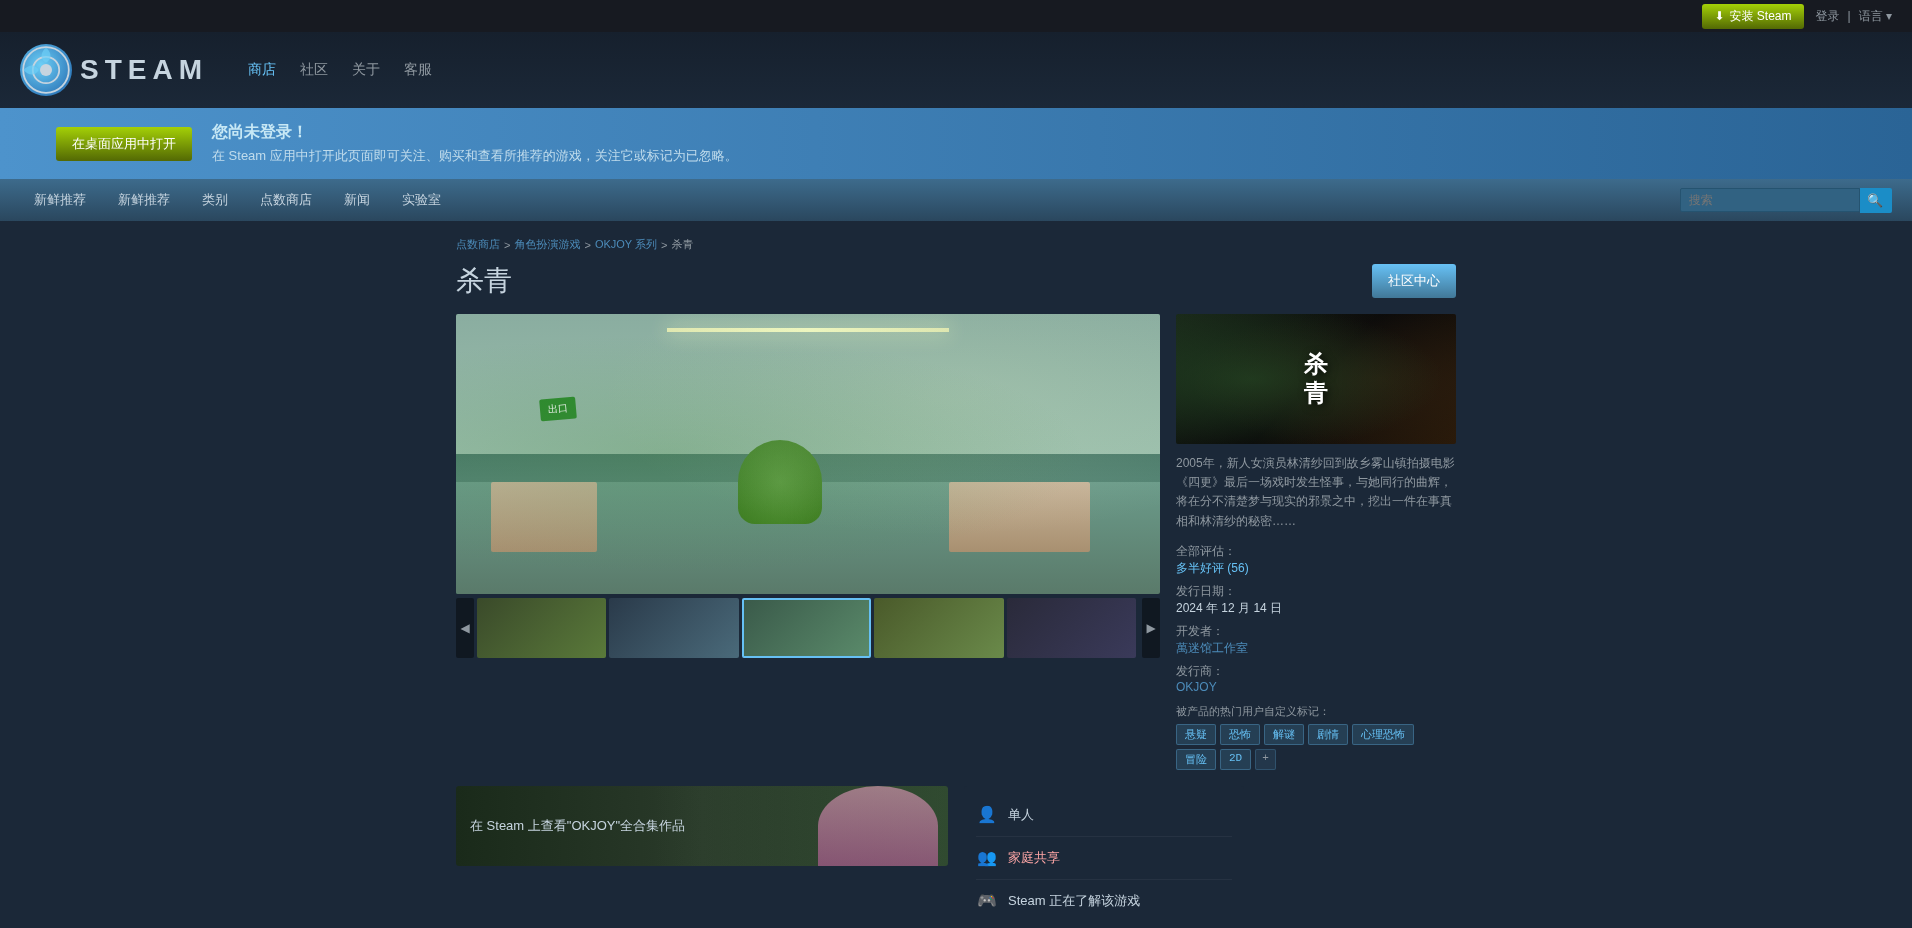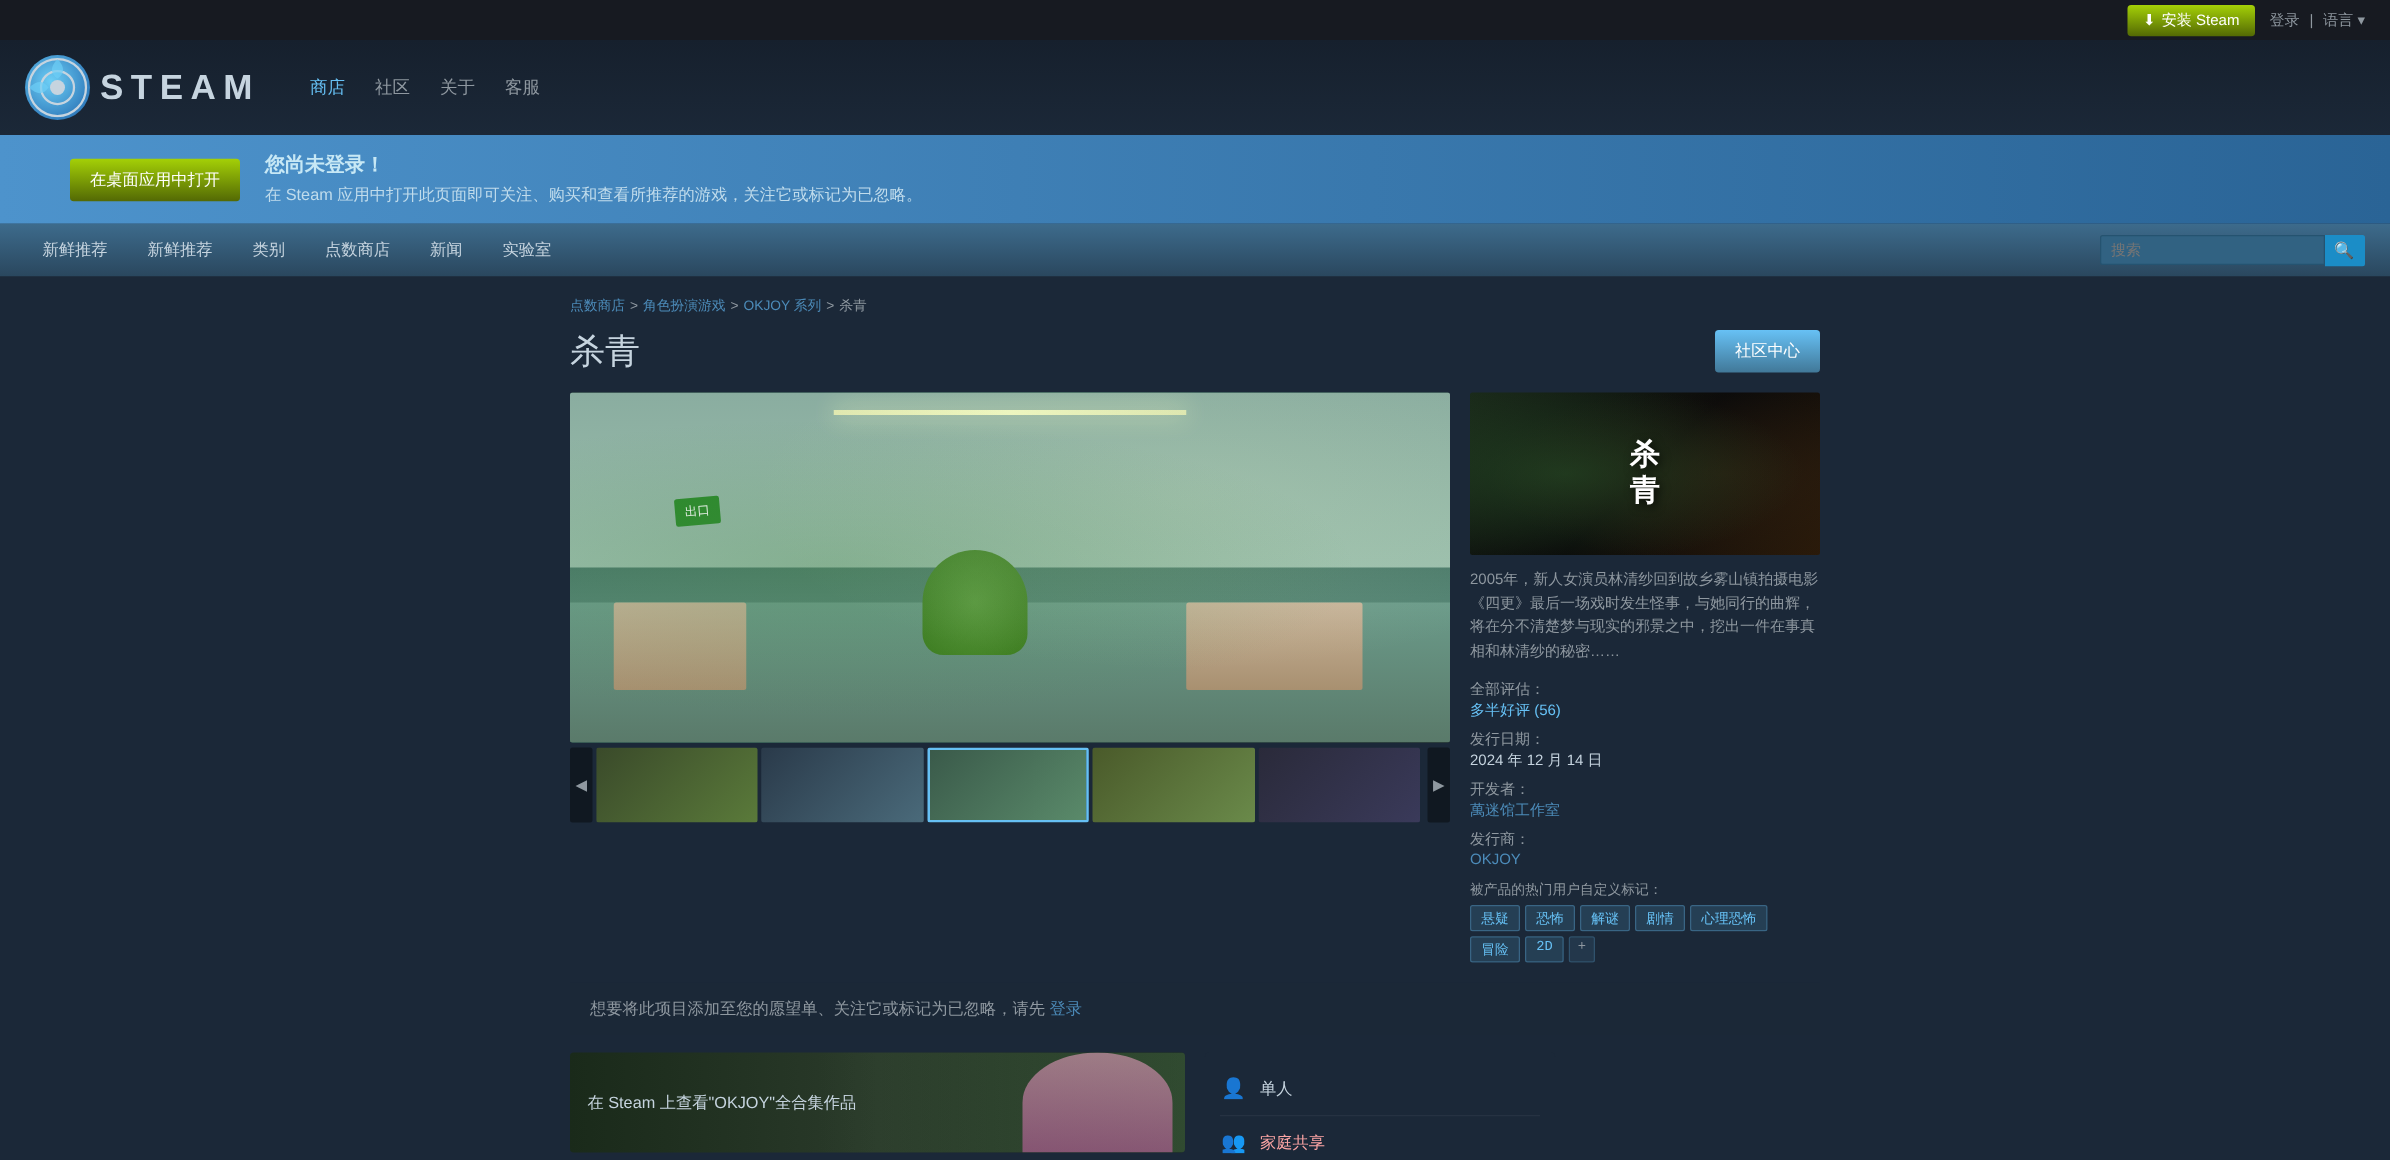--- a/index.html
+++ b/index.html
@@ -655,24 +655,20 @@
           <span class="tag">剧情</span>
           <span class="tag">心理恐怖</span>
           <span class="tag">冒险</span>
           <span class="tag">2D</span>
           <span class="tag-plus">+</span>
         </div>
       </div>
     </div>
   </div>
 
-  <div class="wishlist-notice">
-    <span>想要将此项目添加至您的愿望单、关注它或标记为已忽略，请先</span>
-    <a>登录</a>
-  </div>
 
   <div class="bottom-row">
 
     <div class="series-banner">
       <div class="series-banner-bg"></div>
       <span class="series-banner-text">在 Steam 上查看"OKJOY"全合集作品</span>
       <div class="series-banner-chars"></div>
     </div>
 
     <div class="game-meta-right">

